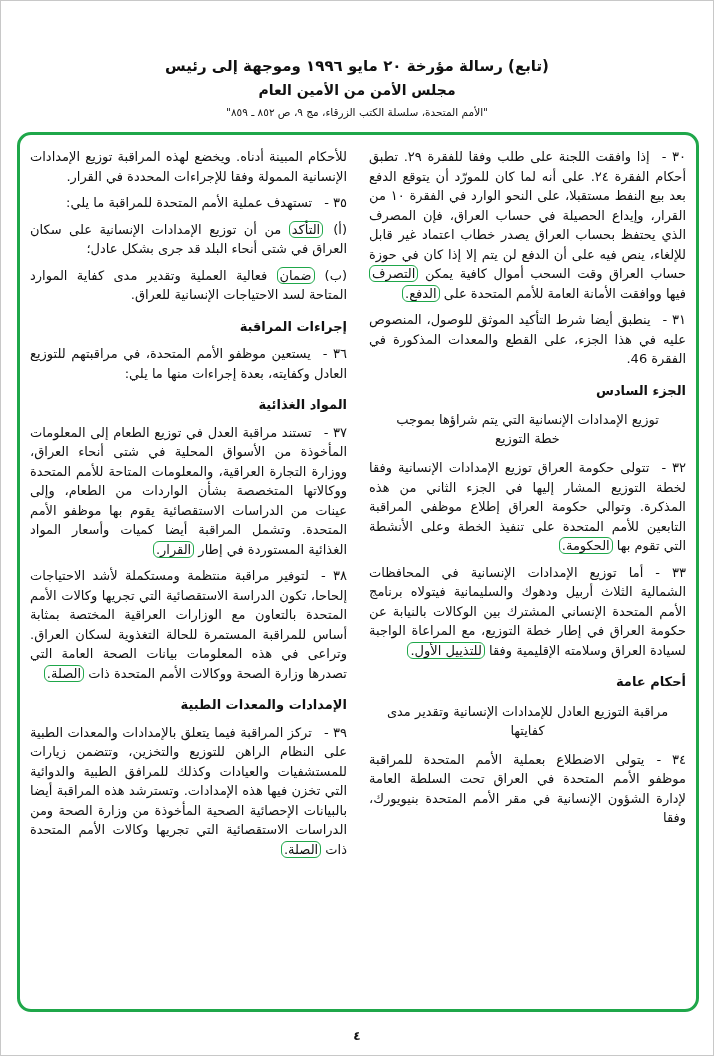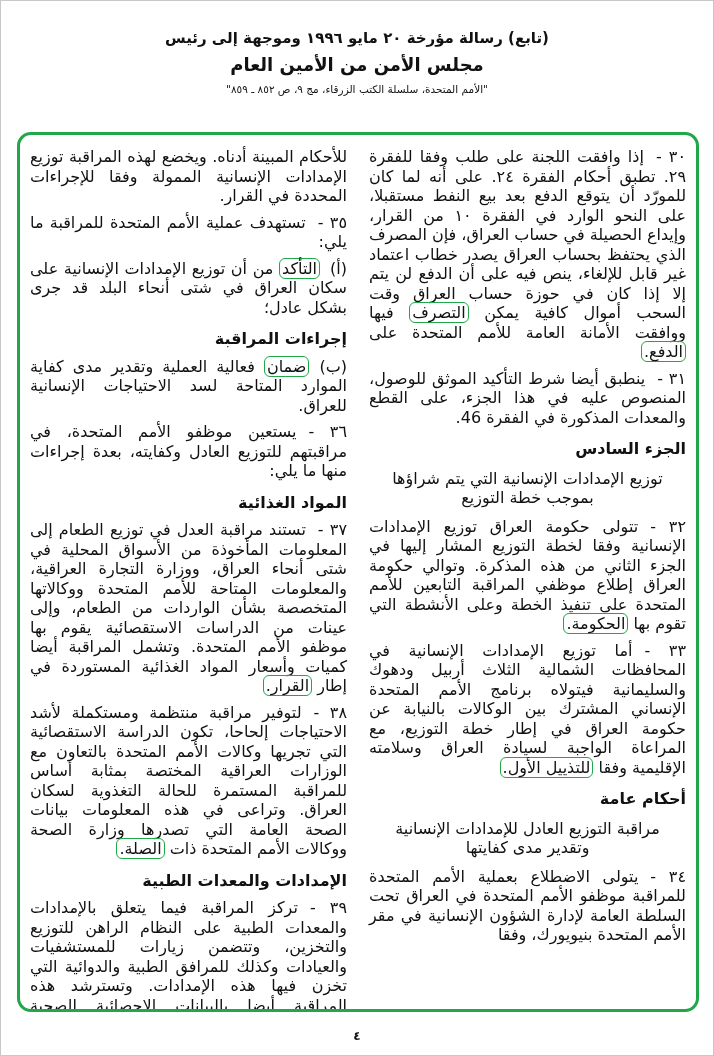--- a/index.html
+++ b/index.html
@@ -12,24 +12,24 @@
   .page {
     position: relative;
     width: 714px; height: 1056px;
     background: #fff;
     border: 1px solid #c8c8c8;
     overflow: hidden;
   }
   .header {
     direction: rtl;
     text-align: center;
-    padding-top: 28px;
+    padding-top: 56px;
   }
   .h1 { font-size: 15px; font-weight: bold; }
-  .h2 { font-size: 18px; font-weight: bold; margin-top: 7px; }
+  .h2 { font-size: 14px; font-weight: bold; margin-top: 7px; }
   .h3 { font-size: 10.5px; margin-top: 8px; }
   .greenbox {
     position: absolute;
     left: 16px; right: 14px;
     top: 131px; height: 880px;
     border: 3px solid #1fa74a;
     border-radius: 14px;
     padding: 12px 10px 8px;
     background: #fff;
     overflow: hidden;
@@ -37,21 +37,21 @@
   .cols {
     display: flex;
     direction: rtl;          
     gap: 22px;
     height: 100%;
   }
   .col {
     flex: 1 1 0;
     direction: rtl;
     text-align: justify;
-    font-size: 16px;
+    font-size: 13px;
     line-height: 19.5px;
   }
   .block { margin-bottom: 7px; }
   .pnum { margin-left: 12px; white-space: nowrap; }
   .subitem .pnum { margin-left: 10px; }
   .part-heading {
     font-weight: bold;
     text-align: right;
     margin: 12px 0 8px;
   }
@@ -96,22 +96,22 @@
           <div class="block para"><span class="pnum">٣٢ -</span><span>تتولى حكومة العراق توزيع الإمدادات الإنسانية وفقا لخطة التوزيع المشار إليها في الجزء الثاني من هذه المذكرة. وتوالي حكومة العراق إطلاع موظفي المراقبة التابعين للأمم المتحدة على تنفيذ الخطة وعلى الأنشطة التي تقوم بها <span class="hl" style="border-color: rgb(31, 167, 74);">الحكومة.</span></span></div>
           <div class="block para"><span class="pnum">٣٣ -</span><span>أما توزيع الإمدادات الإنسانية في المحافظات الشمالية الثلاث أربيل ودهوك والسليمانية فيتولاه برنامج الأمم المتحدة الإنساني المشترك بين الوكالات بالنيابة عن حكومة العراق في إطار خطة التوزيع، مع المراعاة الواجبة لسيادة العراق وسلامته الإقليمية وفقا <span class="hl" style="border-color: rgb(31, 167, 74);">للتذييل الأول.</span></span></div>
           <div class="block part-heading"><span>أحكام عامة</span></div>
           <div class="block center-heading"><span>مراقبة التوزيع العادل للإمدادات الإنسانية وتقدير مدى كفايتها</span></div>
           <div class="block para"><span class="pnum">٣٤ -</span><span>يتولى الاضطلاع بعملية الأمم المتحدة للمراقبة موظفو الأمم المتحدة في العراق تحت السلطة العامة لإدارة الشؤون الإنسانية في مقر الأمم المتحدة بنيويورك، وفقا</span></div>
         </div>
       <div class="col" id="col-left">
           <div class="block cont"><span>للأحكام المبينة أدناه. ويخضع لهذه المراقبة توزيع الإمدادات الإنسانية الممولة وفقا للإجراءات المحددة في القرار.</span></div>
           <div class="block para"><span class="pnum">٣٥ -</span><span>تستهدف عملية الأمم المتحدة للمراقبة ما يلي:</span></div>
           <div class="block subitem"><span class="pnum">(أ)</span><span><span class="hl" style="border-color: rgb(31, 167, 74);">التأكد</span> من أن توزيع الإمدادات الإنسانية على سكان العراق في شتى أنحاء البلد قد جرى بشكل عادل؛</span></div>
+          <div class="block subitem"><span class="pnum">(ب)</span><span><span class="hl" style="border-color: rgb(31, 167, 74);">ضمان</span> فعالية العملية وتقدير مدى كفاية الموارد المتاحة لسد الاحتياجات الإنسانية للعراق.</span></div>
           <div class="block part-heading"><span>إجراءات المراقبة</span></div>
-          <div class="block subitem"><span class="pnum">(ب)</span><span><span class="hl" style="border-color: rgb(31, 167, 74);">ضمان</span> فعالية العملية وتقدير مدى كفاية الموارد المتاحة لسد الاحتياجات الإنسانية للعراق.</span></div>
           <div class="block para"><span class="pnum">٣٦ -</span><span>يستعين موظفو الأمم المتحدة، في مراقبتهم للتوزيع العادل وكفايته، بعدة إجراءات منها ما يلي:</span></div>
           <div class="block part-heading"><span>المواد الغذائية</span></div>
           <div class="block para"><span class="pnum">٣٧ -</span><span>تستند مراقبة العدل في توزيع الطعام إلى المعلومات المأخوذة من الأسواق المحلية في شتى أنحاء العراق، ووزارة التجارة العراقية، والمعلومات المتاحة للأمم المتحدة ووكالاتها المتخصصة بشأن الواردات من الطعام، وإلى عينات من الدراسات الاستقصائية يقوم بها موظفو الأمم المتحدة. وتشمل المراقبة أيضا كميات وأسعار المواد الغذائية المستوردة في إطار <span class="hl" style="border-color: rgb(31, 167, 74);">القرار.</span></span></div>
           <div class="block para"><span class="pnum">٣٨ -</span><span>لتوفير مراقبة منتظمة ومستكملة لأشد الاحتياجات إلحاحا، تكون الدراسة الاستقصائية التي تجريها وكالات الأمم المتحدة بالتعاون مع الوزارات العراقية المختصة بمثابة أساس للمراقبة المستمرة للحالة التغذوية لسكان العراق. وتراعى في هذه المعلومات بيانات الصحة العامة التي تصدرها وزارة الصحة ووكالات الأمم المتحدة ذات <span class="hl" style="border-color: rgb(31, 167, 74);">الصلة.</span></span></div>
           <div class="block part-heading"><span>الإمدادات والمعدات الطبية</span></div>
           <div class="block para"><span class="pnum">٣٩ -</span><span>تركز المراقبة فيما يتعلق بالإمدادات والمعدات الطبية على النظام الراهن للتوزيع والتخزين، وتتضمن زيارات للمستشفيات والعيادات وكذلك للمرافق الطبية والدوائية التي تخزن فيها هذه الإمدادات. وتسترشد هذه المراقبة أيضا بالبيانات الإحصائية الصحية المأخوذة من وزارة الصحة ومن الدراسات الاستقصائية التي تجريها وكالات الأمم المتحدة ذات <span class="hl" style="border-color: rgb(31, 167, 74);">الصلة.</span></span></div>
         </div>
     </div>
   </div>
 

